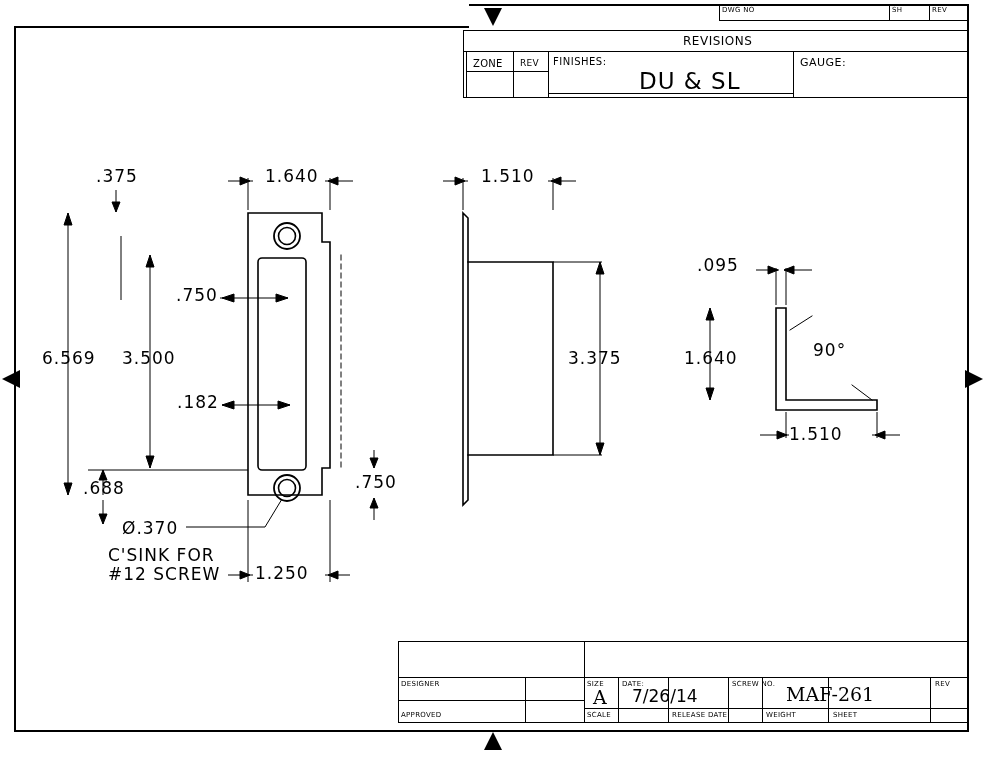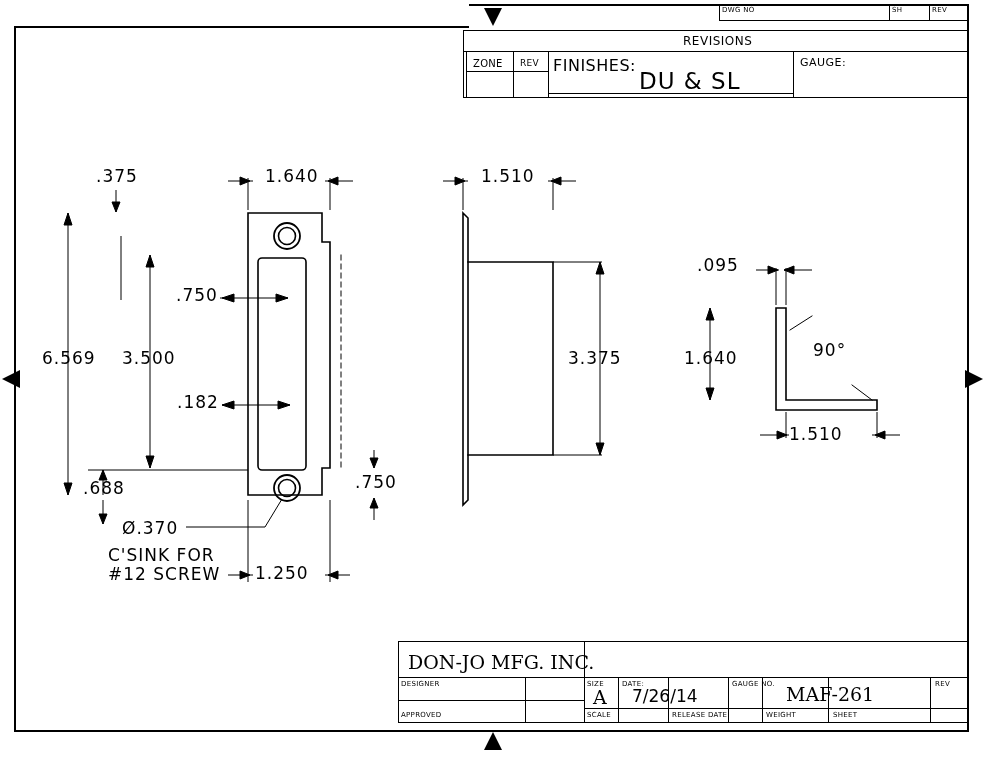--- a/index.html
+++ b/index.html
@@ -57,21 +57,21 @@
   <div class="ln" style="left:463px;top:97px;width:506px;height:1px;"></div>
   <div class="ln" style="left:466px;top:51px;width:1px;height:47px;"></div>
   <div class="ln" style="left:513px;top:51px;width:1px;height:47px;"></div>
   <div class="ln" style="left:548px;top:51px;width:1px;height:47px;"></div>
   <div class="ln" style="left:466px;top:71px;width:82px;height:1px;"></div>
   <div class="ln" style="left:793px;top:51px;width:1px;height:47px;"></div>
   <div class="ln" style="left:548px;top:93px;width:245px;height:1px;"></div>
 
   <div class="txt tiny" style="left:473px;top:58px;font-size:10px;">ZONE</div>
   <div class="txt tiny" style="left:520px;top:58px;font-size:9px;">REV</div>
-  <div class="txt small" style="left:553px;top:56px;font-size:16px;">FINISHES:</div>
+  <div class="txt small" style="left:553px;top:56px;font-size:10px;">FINISHES:</div>
   <div class="txt big" style="left:639px;top:68px;font-size:23px;">DU &amp; SL</div>
   <div class="txt small" style="left:800px;top:56px;font-size:11px;">GAUGE:</div>
 
   <svg class="abs" style="left:0px;top:0px;" width="985" height="757">
     <g stroke="#000" fill="none" stroke-width="1.6" stroke-linecap="square">
 
       <path d="M248,213 L322,213 L322,242 L330,242 L330,468 L322,468 L322,495 L248,495 Z"></path>
 
       <rect x="258" y="258" width="48" height="212" rx="4" stroke-width="1.6"></rect>
 
@@ -194,29 +194,28 @@
   <div class="ln" style="left:584px;top:641px;width:1px;height:82px;"></div>
   <div class="ln" style="left:618px;top:677px;width:1px;height:46px;"></div>
   <div class="ln" style="left:668px;top:677px;width:1px;height:46px;"></div>
   <div class="ln" style="left:728px;top:677px;width:1px;height:46px;"></div>
   <div class="ln" style="left:762px;top:677px;width:1px;height:46px;"></div>
   <div class="ln" style="left:828px;top:677px;width:1px;height:46px;"></div>
   <div class="ln" style="left:930px;top:677px;width:1px;height:46px;"></div>
   <div class="ln" style="left:584px;top:677px;width:385px;height:1px;"></div>
   <div class="ln" style="left:584px;top:708px;width:385px;height:1px;"></div>
 
-  <div class="txt serif" style="left:408px;top:651px;font-size:19px;">DON-JO MFG. INC.</div>
   <div class="txt tiny" style="left:401px;top:680px;">DESIGNER</div>
   <div class="txt tiny" style="left:401px;top:711px;">APPROVED</div>
 
   <div class="txt tiny" style="left:587px;top:680px;">SIZE</div>
   <div class="txt" style="left:593px;top:686px;font-size:19px;font-family:'DejaVu Serif',serif;">A</div>
   <div class="txt tiny" style="left:622px;top:680px;">DATE:</div>
   <div class="txt" style="left:632px;top:686px;font-size:17px;">7/26/14</div>
-  <div class="txt tiny" style="left:732px;top:680px;">GAUGE NO.</div>
+  <div class="txt tiny" style="left:732px;top:680px;">SCREW NO.</div>
   <div class="txt serif" style="left:786px;top:683px;font-size:19px;">MAF-261</div>
   <div class="txt tiny" style="left:935px;top:680px;">REV</div>
   <div class="txt tiny" style="left:935px;top:694px;"></div>
 
   <div class="txt tiny" style="left:587px;top:711px;">SCALE</div>
   <div class="txt tiny" style="left:672px;top:711px;text-align:right;">RELEASE DATE</div>
   <div class="txt tiny" style="left:766px;top:711px;">WEIGHT</div>
   <div class="txt tiny" style="left:833px;top:711px;">SHEET</div>
 
 </div>

